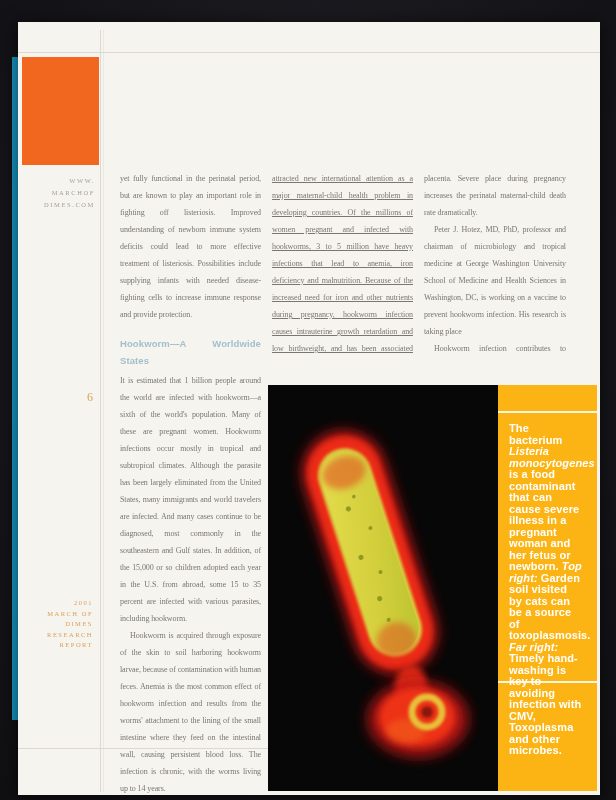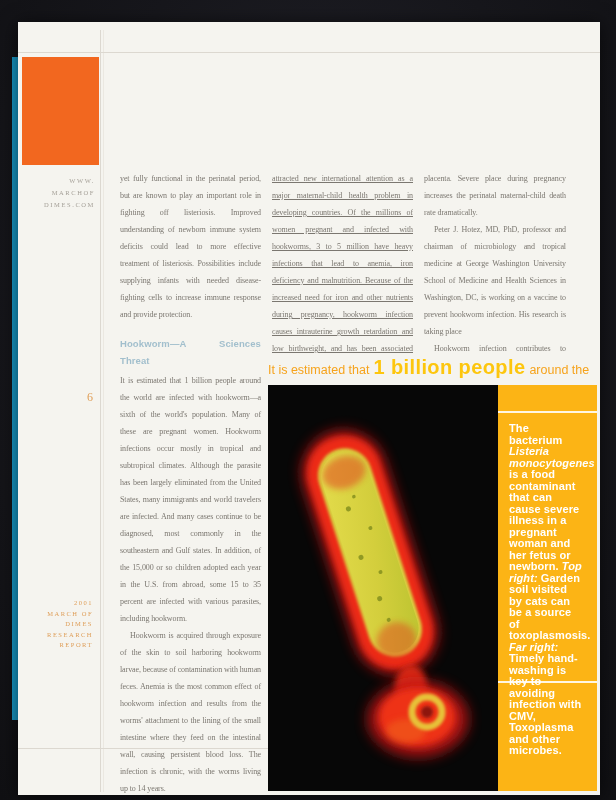--- a/index.html
+++ b/index.html
@@ -80,39 +80,36 @@
     <div class="rail rail-report">
       <div>2001</div>
       <div>MARCH OF</div>
       <div>DIMES</div>
       <div>RESEARCH</div>
       <div>REPORT</div>
     </div>
 
     <div class="col col-1">
       <p class="flush">yet fully functional in the perinatal period, but are known to play an important role in fighting off listeriosis. Improved understanding of newborn immune system deficits could lead to more effective treatment of listeriosis. Possibilities include supplying infants with needed disease-fighting cells to increase immune response and provide protection.</p>
-      <div class="hookworm-heading">Hookworm—A Sciences Threat</div>
+      <div class="hookworm-heading">Hookworm—A Worldwide States</div>
       <p class="flush">It is estimated that 1 billion people around the world are infected with hookworm—a sixth of the world's population. Many of these are pregnant women. Hookworm infections occur mostly in tropical and subtropical climates. Although the parasite has been largely eliminated from the United States, many immigrants and world travelers are infected. And many cases continue to be diagnosed, most commonly in the southeastern and Gulf states. In addition, of the 15,000 or so children adopted each year in the U.S. from abroad, some 15 to 35 percent are infected with various parasites, including hookworm.</p>
       <p>Hookworm is acquired through exposure of the skin to soil harboring hookworm larvae, because of contamination with human feces. Anemia is the most common effect of hookworm infection and results from the worms' attachment to the lining of the small intestine where they feed on the intestinal wall, causing persistent blood loss. The infection is chronic, with the worms living up to 14 years.</p>
       <p>Hookworm infection has nutrients</p>
     </div>
 
     <div class="col col-2">
       <p class="flush">attracted new international attention as a major maternal-child health problem in developing countries. Of the millions of women pregnant and infected with hookworms, 3 to 5 million have heavy infections that lead to anemia, iron deficiency and malnutrition. Because of the increased need for iron and other nutrients during pregnancy, hookworm infection causes intrauterine growth retardation and low birthweight, and has been associated with prematurity. These complications result from nutritional deficiencies, as well as from transmission of hookworm to the fetus through the</p>
     </div>
 
     <div class="col col-3">
       <p class="flush">placenta. Severe place during pregnancy increases the perinatal maternal-child death rate dramatically.</p>
       <p>Peter J. Hotez, MD, PhD, professor and chairman of microbiology and tropical medicine at George Washington University School of Medicine and Health Sciences in Washington, DC, is working on a vaccine to prevent hookworm infection. His research is taking place</p>
       <p>Hookworm infection contributes to malnutrition and thus adds to deficits in physical development of children. The infection can also be transmitted in breast milk.</p>
     </div>
 
-    <div class="banner">
-      <span class="small">It is estimated that</span><span class="big">1 billion people</span><span class="small">around the</span>
-    </div>
 
     <div class="photo">
       <svg width="230" height="406" viewBox="0 0 230 406">
         <defs>
           <filter id="b7" x="-60%" y="-60%" width="220%" height="220%">
               <feGaussianBlur stdDeviation="7"></feGaussianBlur>
             </filter>
           <filter id="b3" x="-60%" y="-60%" width="220%" height="220%">
               <feGaussianBlur stdDeviation="3"></feGaussianBlur>
             </filter>

